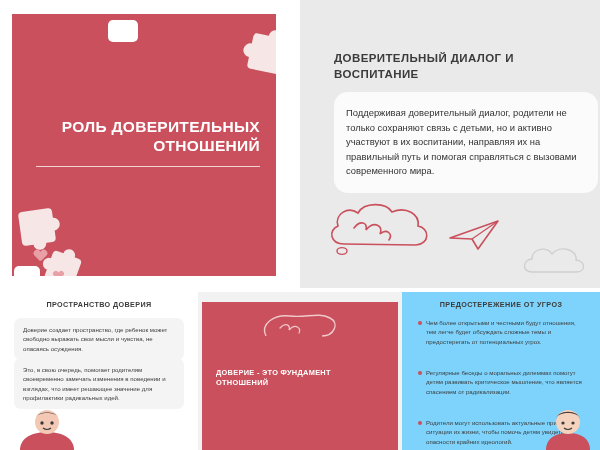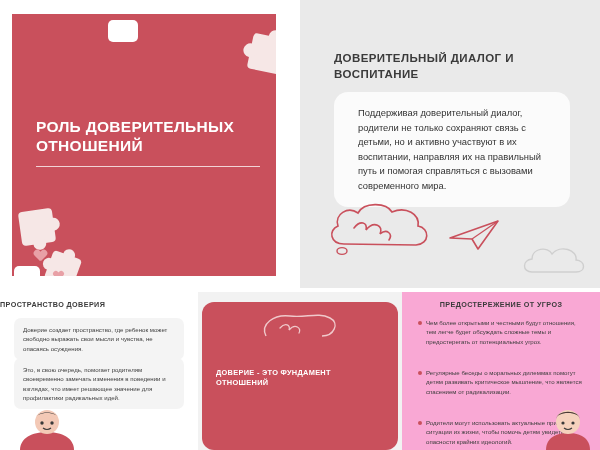--- a/index.html
+++ b/index.html
@@ -27,21 +27,21 @@
     position: absolute;
     left: 12px; top: 14px;
     width: 264px; height: 262px;
     background: #c9505c;
     overflow: hidden;
   }
   .s1-title {
     position: absolute;
     right: 16px; top: 104px;
     width: 224px;
-    text-align: left;
+    text-align: right;
     color: #ffffff;
     font-size: 15.5px;
     font-weight: bold;
     line-height: 1.22;
     letter-spacing: 0.3px;
   }
   .s1-rule {
     position: absolute;
     right: 16px; top: 152px;
     width: 224px; height: 1px;
@@ -117,24 +117,24 @@
     color: #3b3b3b;
     font-size: 11.5px;
     font-weight: bold;
     line-height: 1.4;
     letter-spacing: 0.4px;
     margin-top: 16px;
   }
   .s2-bubble {
     position: absolute;
     left: 34px; top: 92px;
-    width: 236px;
+    width: 264px;
     background: #fbfbfb;
     border-radius: 14px;
-    padding: 14px 24px;
+    padding: 14px 12px;
     color: #333333;
     font-size: 9.4px;
     line-height: 1.55;
   }
   .s2-cloud {
     position: absolute;
     left: 24px; top: 200px;
     width: 118px; height: 56px;
   }
   .s2-cloud svg { display: block; }
@@ -154,20 +154,21 @@
     position: absolute;
     left: 0; top: 292px;
     width: 198px; height: 158px;
     background: #ffffff;
     overflow: hidden;
   }
   .s3-title {
     position: absolute;
     left: 0; top: 8px;
     width: 198px;
+    text-align: center;
     color: #3b3b3b;
     font-size: 7.2px;
     font-weight: bold;
     letter-spacing: 0.4px;
   }
   .s3-box {
     position: absolute;
     left: 14px;
     width: 170px;
     background: #f4f4f4;
@@ -185,21 +186,20 @@
     width: 62px; height: 42px;
   }
 
   
   .slide-4 {
     position: absolute;
     left: 202px; top: 302px;
     width: 196px; height: 148px;
     background: #c9505c;
     overflow: hidden;
-    border-radius: 12px;
   }
   .s4-text {
     position: absolute;
     left: 14px; top: 66px;
     width: 168px;
     color: #ffffff;
     font-size: 7.4px;
     font-weight: bold;
     letter-spacing: 0.3px;
     line-height: 1.4;
@@ -208,21 +208,21 @@
     position: absolute;
     left: 58px; top: 8px;
     width: 80px; height: 34px;
   }
 
   
   .slide-5 {
     position: absolute;
     left: 402px; top: 292px;
     width: 198px; height: 158px;
-    background: #f9a8d4;
+    background: #7dd3fc;
     overflow: hidden;
   }
   .s5-title {
     position: absolute;
     left: 0; top: 8px;
     width: 198px;
     text-align: center;
     color: #3b3b3b;
     font-size: 7.2px;
     font-weight: bold;

